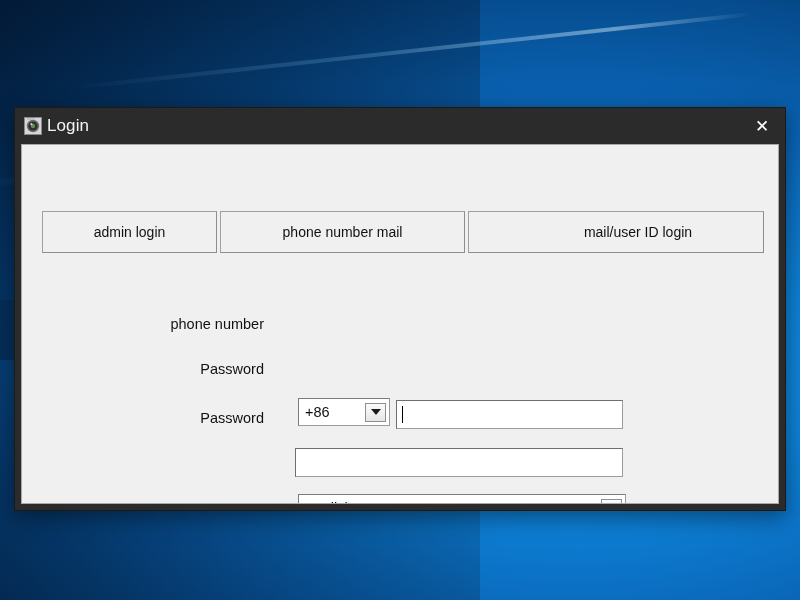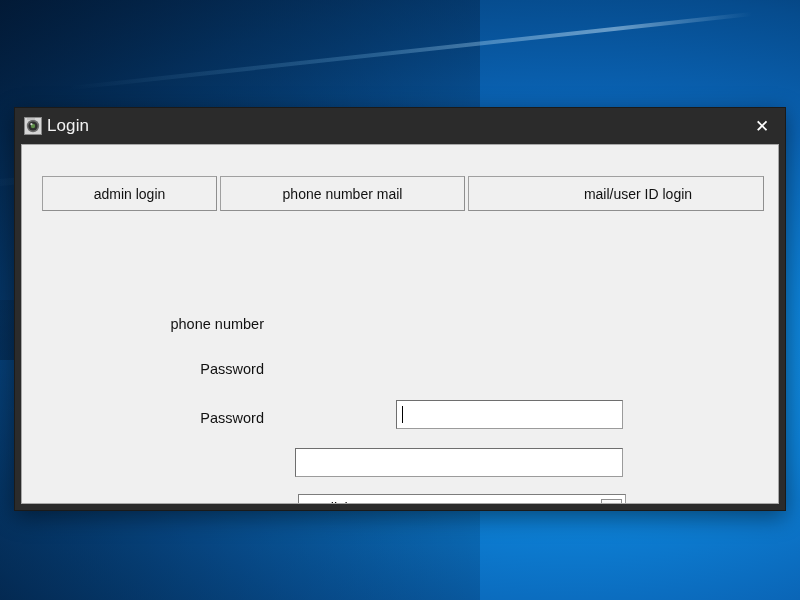--- a/index.html
+++ b/index.html
@@ -149,33 +149,34 @@
 
   
   .tabstrip {
     position: absolute;
     left: 20px;
     top: 31px;
     display: flex;
     gap: 3px;
   }
   .tab-btn {
-    height: 35px;
+    height: 42px;
     background: #f0f0f0;
     border: 1px solid #a0a0a0;
     border-right-color: #8e8e8e;
     border-bottom-color: #8e8e8e;
     display: flex;
     align-items: center;
     justify-content: center;
     font-size: 14px;
     color: #111;
     cursor: default;
     user-select: none;
     box-sizing: border-box;
+    margin-top: 35px;
   }
   .tab-0 { width: 175px; }
   .tab-1 { width: 245px; }
   .tab-2 { width: 296px; padding-left: 44px; }
 
   
   .form-label {
     position: absolute;
     font-size: 14.5px;
     color: #111;
@@ -325,20 +326,26 @@
         </div>
         <div class="tab-btn tab-2">
           <span>mail/user ID login</span>
         </div>
       </div>
 
       <div class="form-label lbl-phone">phone number</div>
       <div class="form-label lbl-password">Password</div>
       <div class="form-label lbl-language">Password</div>
 
+      <div class="combo cc-combo">
+        <span class="combo-text">+86</span>
+        <span class="combo-arrow-box">
+          <span class="arrow-dn"></span>
+        </span>
+      </div>
 
       <div class="textfield tf-phone" title="">
         <span class="caret"></span>
         <span class="tf-value"></span>
       </div>
 
       <div class="textfield tf-password" title="">
         <span class="tf-value"></span>
       </div>
 

